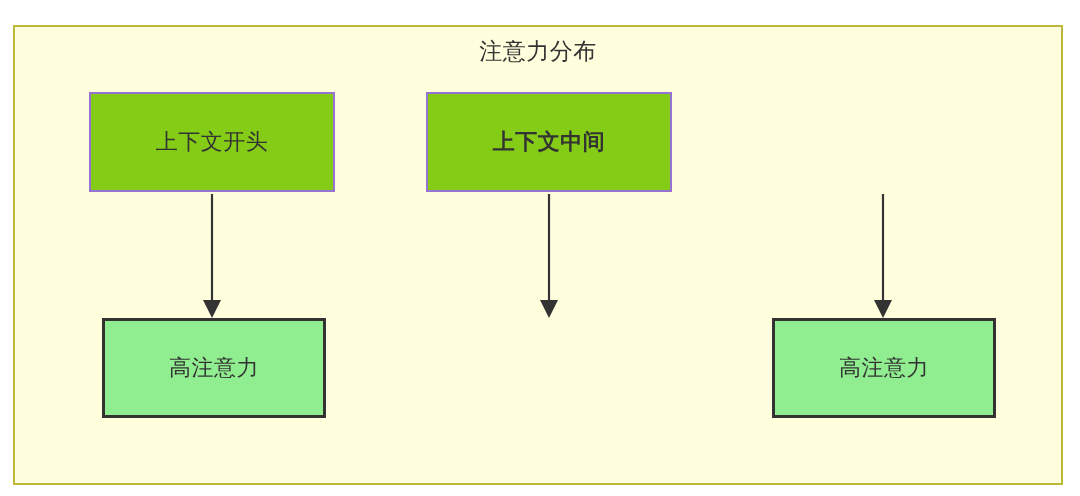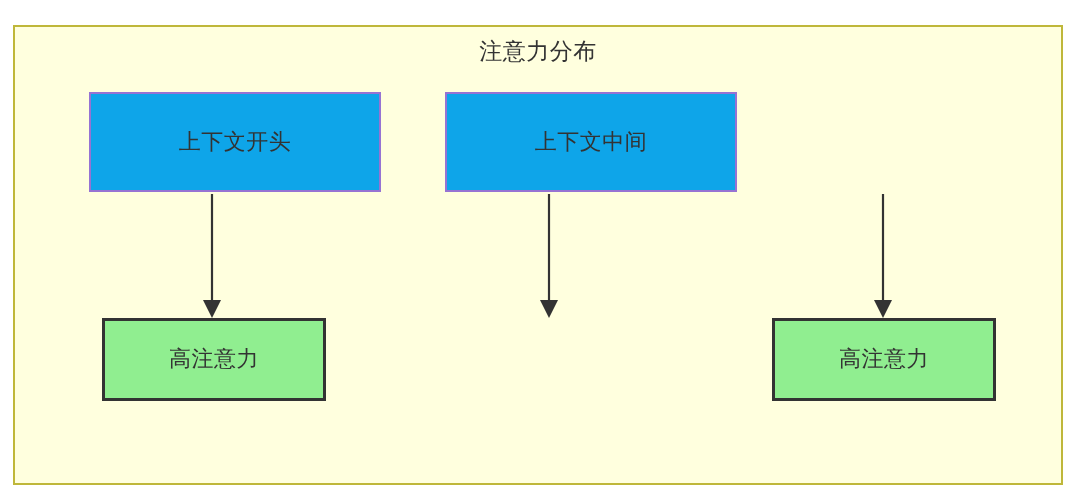--- a/index.html
+++ b/index.html
@@ -48,41 +48,41 @@
     box-sizing: border-box;
     display: flex;
     align-items: center;
     justify-content: center;
     font-size: 22px;
     line-height: 1.2;
     color: #333333;
     letter-spacing: 0.5px;
   }
   .node.context {
-    background: #0ea5e9;
+    background: #84cc16;
     border: 2px solid #9673d3;
-    width: 292px;
+    width: 246px;
     height: 100px;
     top: 92px;
   }
   .node.outcome {
     border: 3px solid #333333;
     width: 224px;
-    height: 83px;
+    height: 100px;
     top: 318px;
   }
   .node.outcome.high {
     background: #90ee90;
   }
   .node.outcome.low {
     background: #ff9999;
   }
   
   .col-1.context { left: 89px; }
-  .col-2.context { left: 445px; }
+  .col-2.context { left: 426px; font-weight: bold; }
   .col-3.context { left: 760px; }
   .col-1.outcome { left: 102px; }
   .col-2.outcome { left: 437px; }
   .col-3.outcome { left: 772px; }
 
   
   #edges {
     position: absolute;
     left: 0;
     top: 0;

